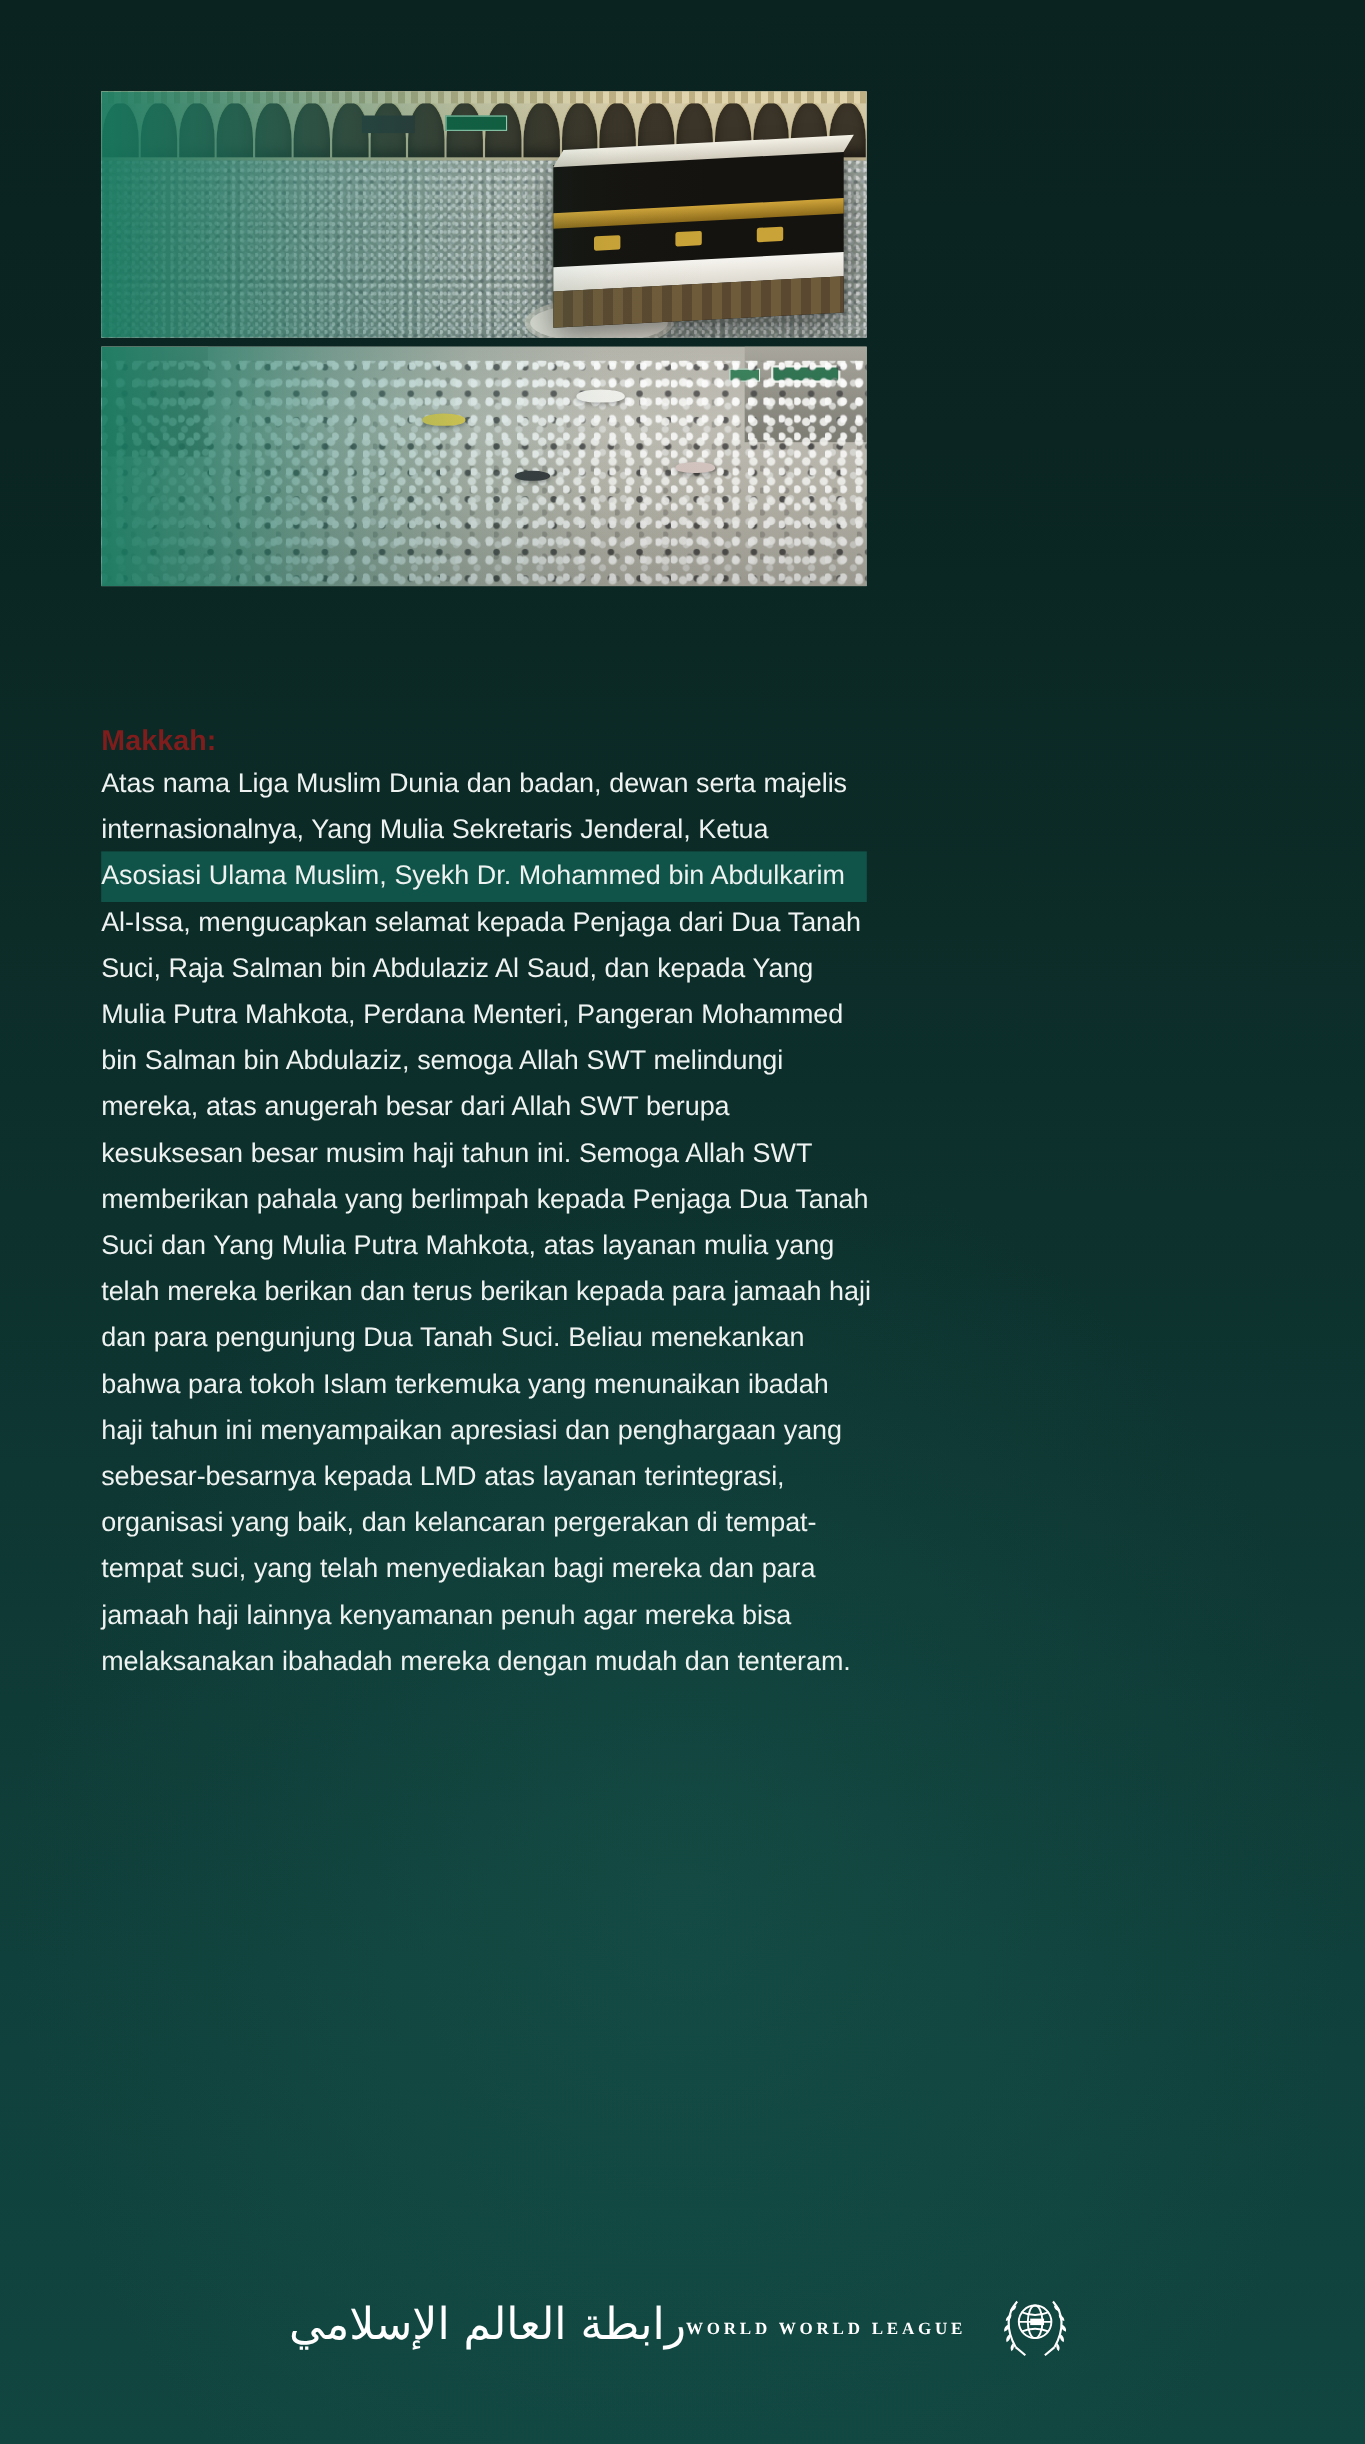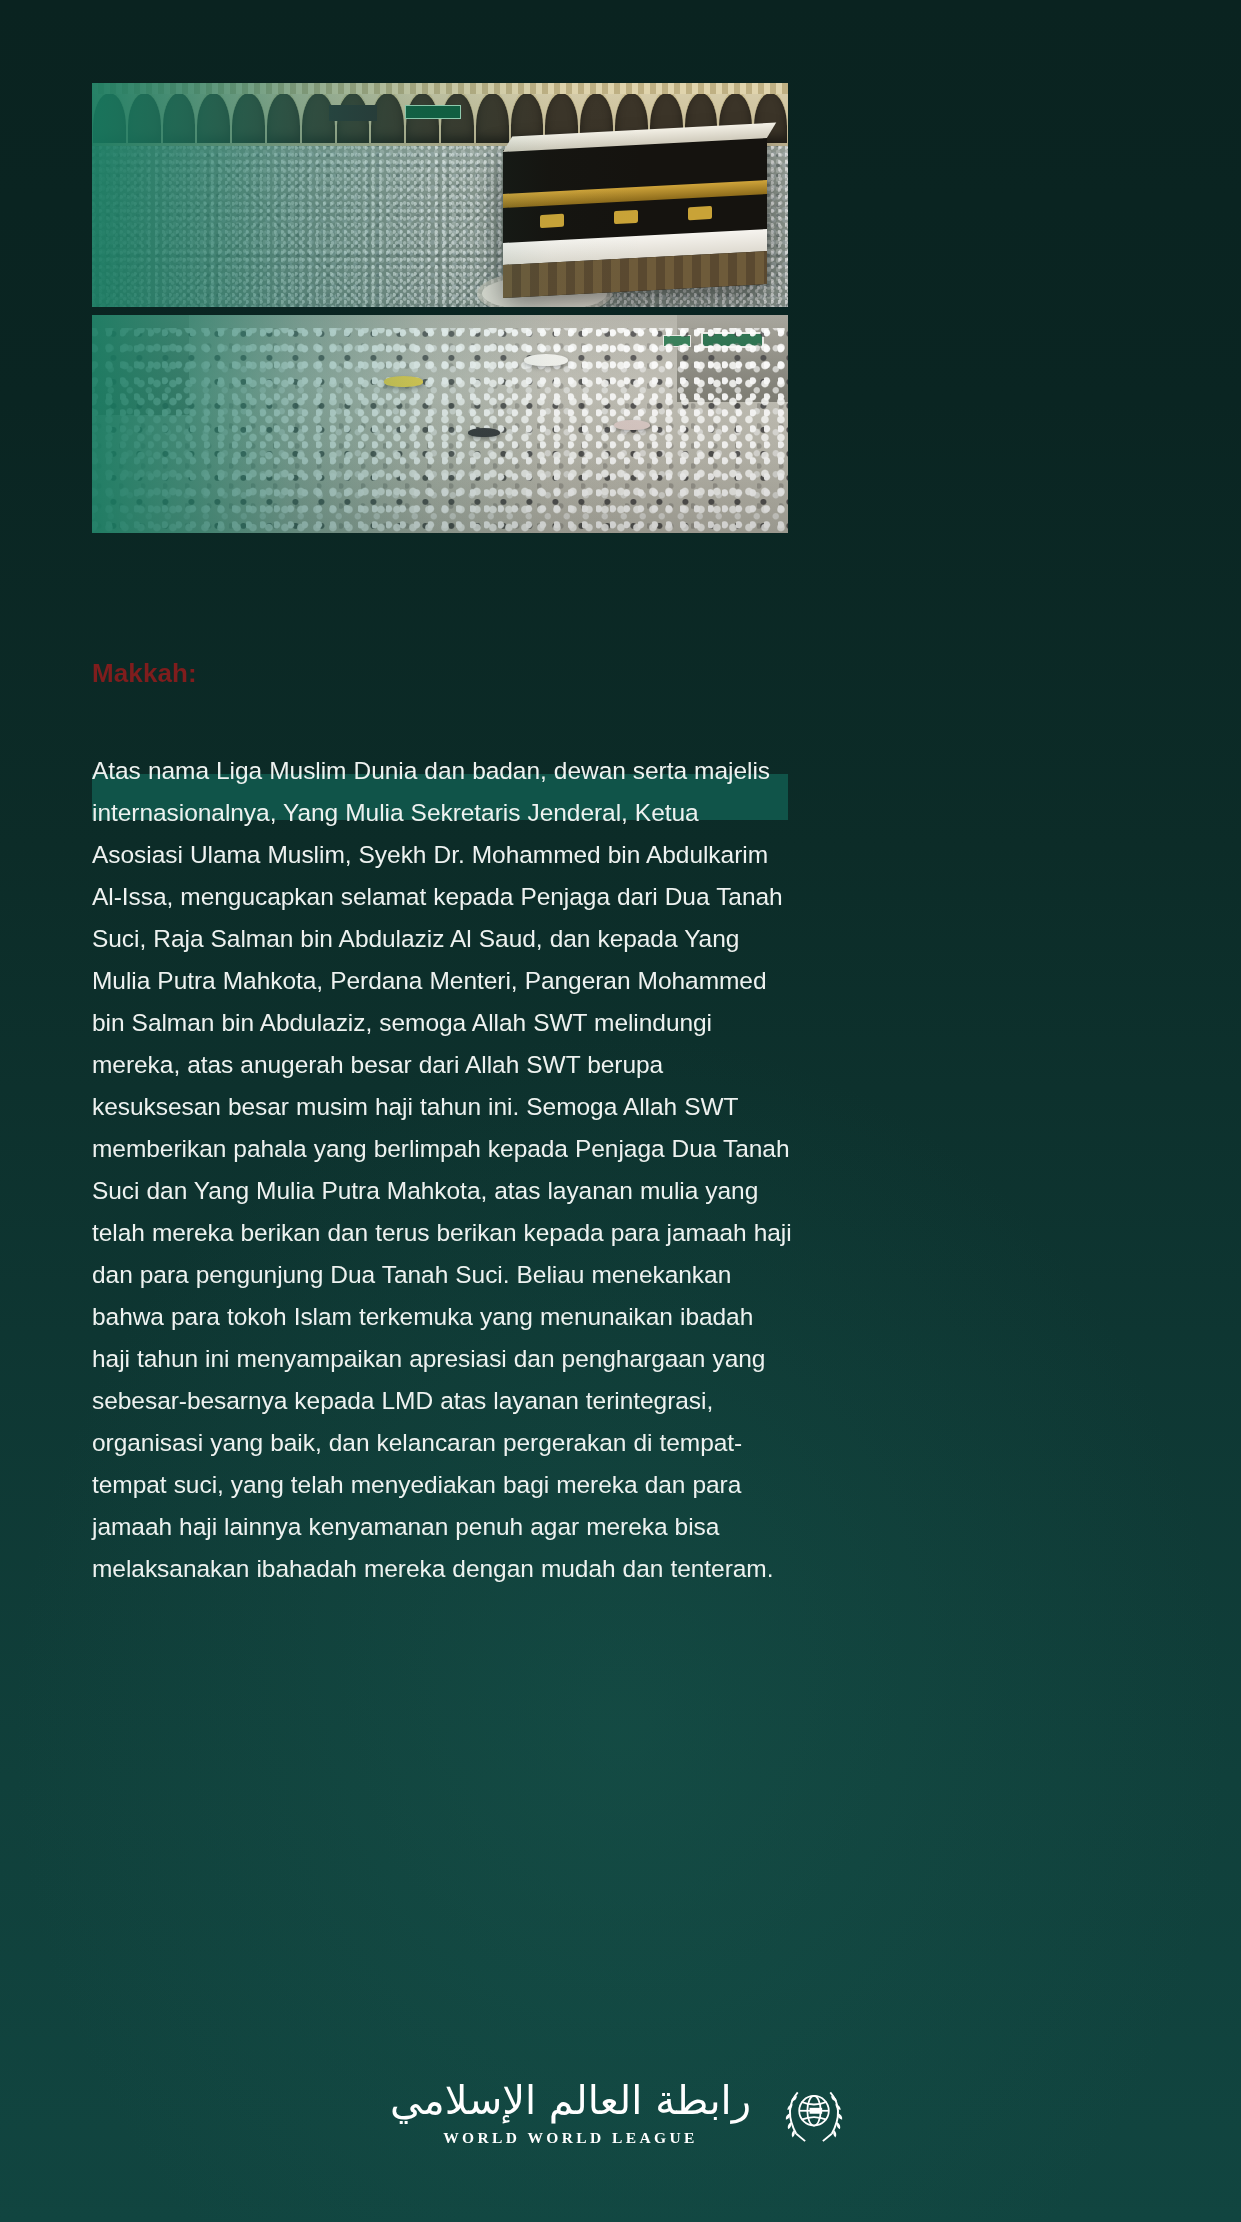--- a/index.html
+++ b/index.html
@@ -211,21 +211,21 @@
     top:658px;
     font-size:26px;
     font-weight:bold;
     color:#7f1d1d;
     letter-spacing:0.1px;
   }
 
   .body-text {
     position:absolute;
     left:92px;
-    top:750px;
+    top:692px;
     width:700px;
     font-size:24.5px;
     line-height:42px;
     color:#eef2f0;
     font-weight:400;
     text-align:left;
     letter-spacing:-0.05px;
     word-spacing:0.3px;
   }
 
@@ -251,21 +251,21 @@
   .brand-latin {
     font-family:"Liberation Serif", serif;
     font-size:15.5px;
     font-weight:bold;
     letter-spacing:3.4px;
     color:#ffffff;
     margin-top:9px;
     text-align:center;
     white-space:nowrap;
   }
-  .brand-words { display:flex; flex-direction:column; align-items:center; }
+  .brand-words { display:flex; flex-direction:row; align-items:center; }
   .emblem { width:74px; height:74px; flex:0 0 auto; }
 </style>
 </head>
 <body>
 
 <div class="bg-glow"></div>
 
 <div class="media-stack">
 
   <div class="photo photo-kaaba">

